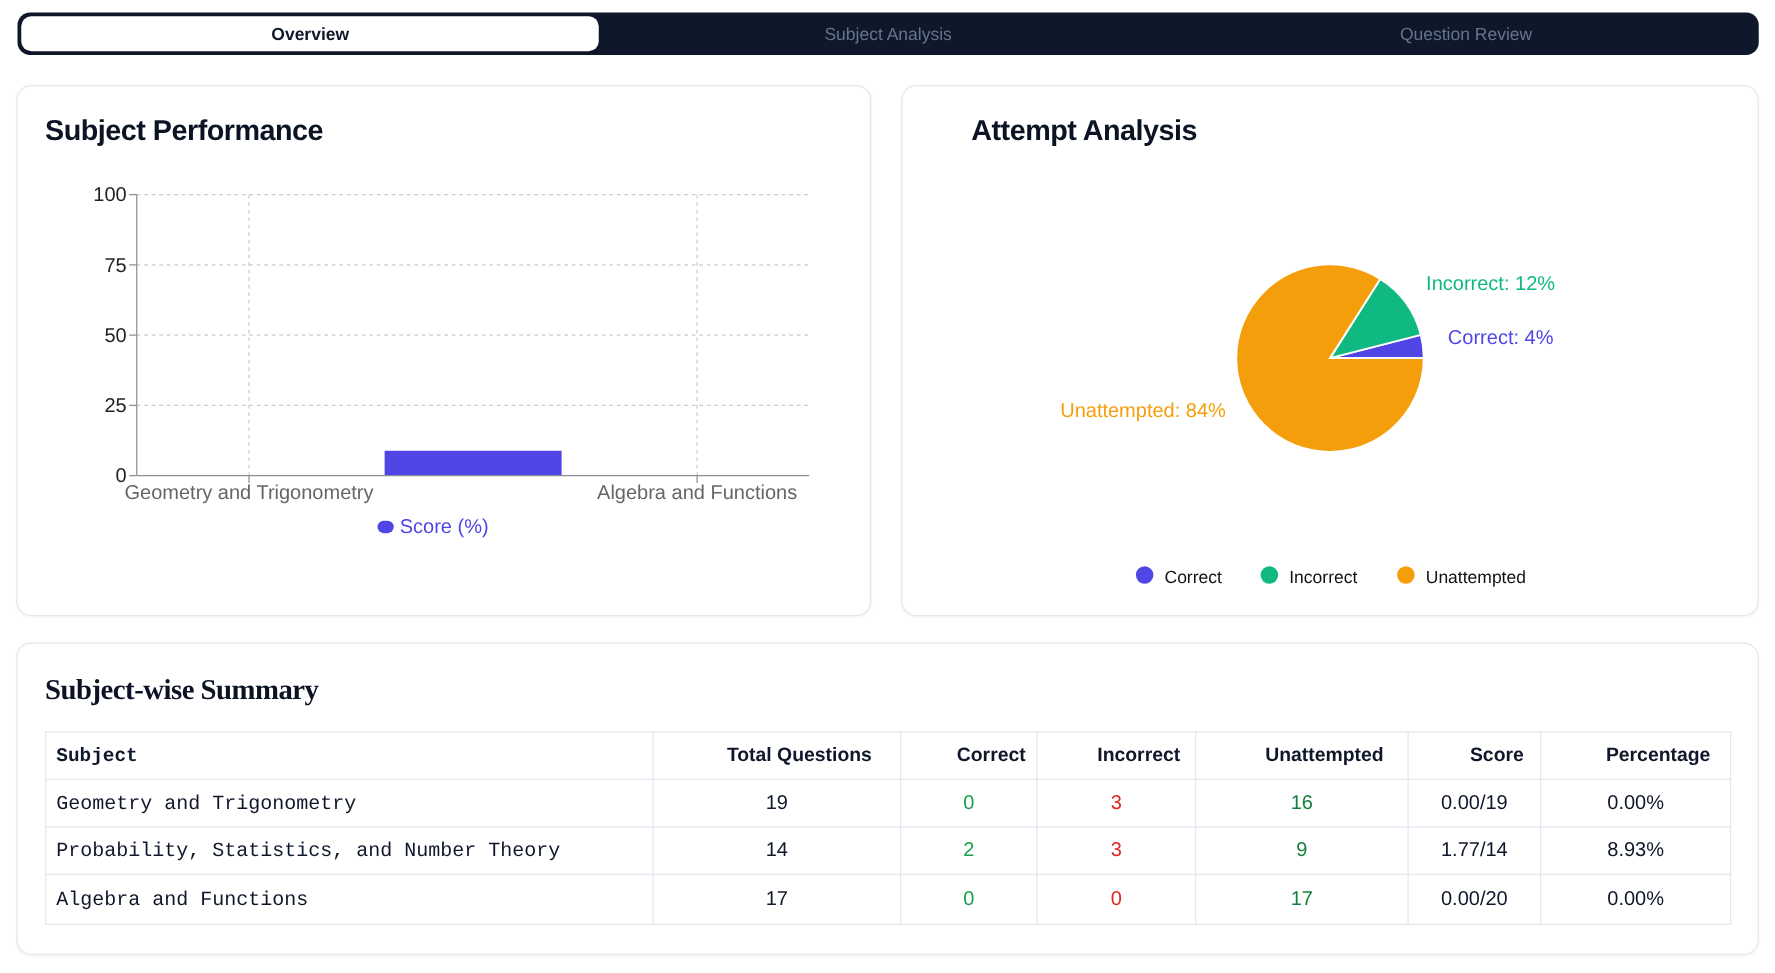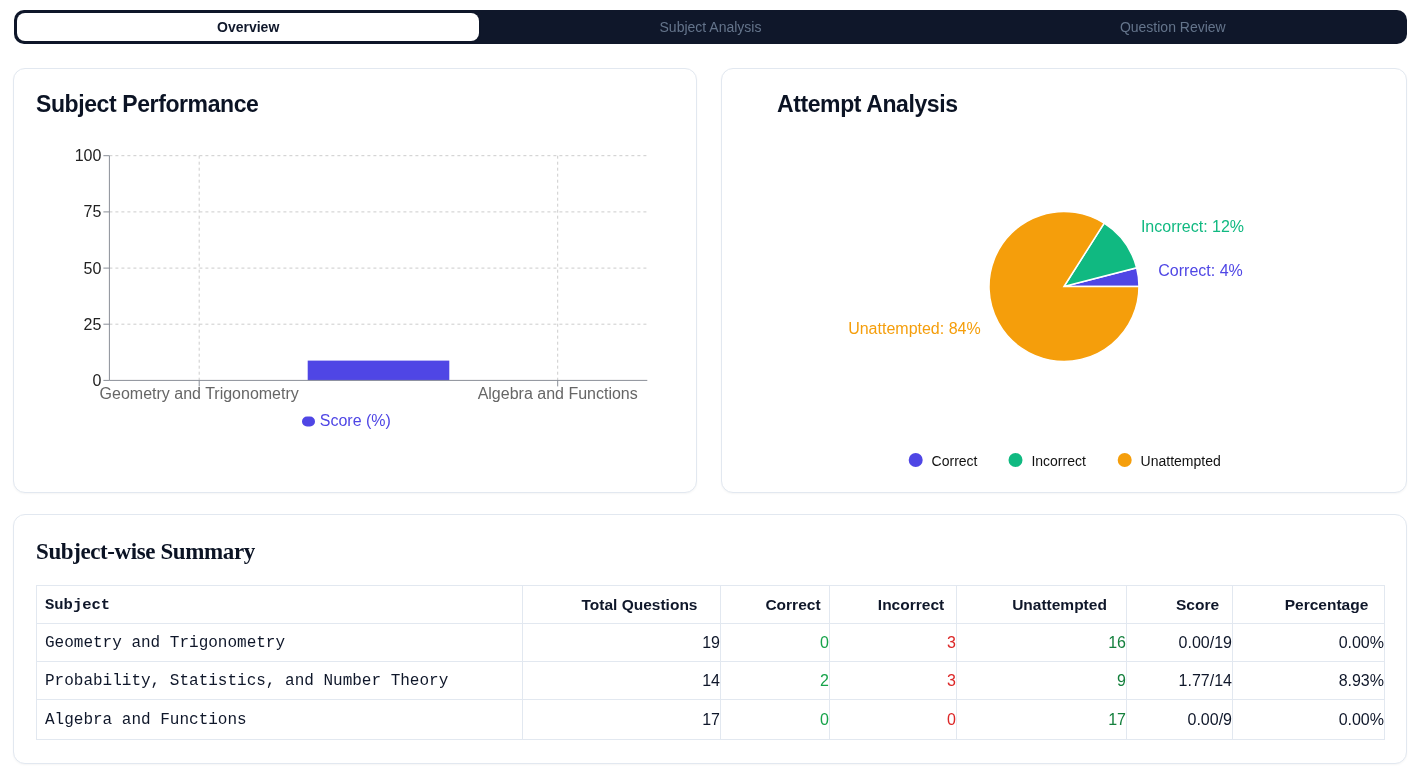--- a/index.html
+++ b/index.html
@@ -6,21 +6,21 @@
   html,body { width:1420px; height:778px; background:#ffffff; font-family:"Liberation Sans", sans-serif; }
   .abs { position:absolute; }
   .tabs { left:14px; top:10px; width:1393px; height:34px; background:#0f172a; border-radius:10px; padding:3px; display:flex;justify-content:center; }
   .tab { flex:1; display:flex; align-items:center; justify-content:center; font-size:14px; font-weight:500; color:#64748b; }
   .tab.active { background:#ffffff; border-radius:8px; color:#0f172a; font-weight:600; box-shadow:0 1px 3px rgba(0,0,0,0.07); }
   .card { background:#ffffff; border:1px solid #e2e8f0; border-radius:12px; box-shadow:0 1px 2px rgba(0,0,0,0.04); }
   .ctitle { position:absolute; font-size:23px; font-weight:700; color:#0b1324; letter-spacing:-0.4px; line-height:23px; }
   table { border-collapse:collapse; table-layout:fixed; width:1348px; }
   th, td { border:1px solid #e2e8f0; color:#0f172a; text-align:center; overflow:hidden; white-space:nowrap; }
   th { font-weight:700; font-size:15.5px; height:38px;padding-left:36px; }
-  td { font-size:16px; height:38px;text-align:right; }
+  td { font-size:16px; height:38px; }
   .lft { text-align:left; padding-left:8px;font-family:Liberation Mono, monospace; }
   td.lft { font-weight:400; }
   .g { color:#16a34a; } .r { color:#dc2626; } .o { color:#15803d; }
 </style>
 </head>
 <body>
 <div class="abs tabs">
   <div class="tab active">Overview</div>
   <div class="tab">Subject Analysis</div>
   <div class="tab">Question Review</div>
@@ -133,18 +133,18 @@
           <td class="o">9</td>
           <td>1.77/14</td>
           <td>8.93%</td>
   </tr>
   <tr style="height:40px;">
     <td class="lft">Algebra and Functions</td>
           <td>17</td>
           <td class="g">0</td>
           <td class="r">0</td>
           <td class="o">17</td>
-          <td>0.00/9</td>
+          <td>0.00/20</td>
           <td>0.00%</td>
   </tr>
 </tbody>
     </table>
 </div>
 
 </body></html>

